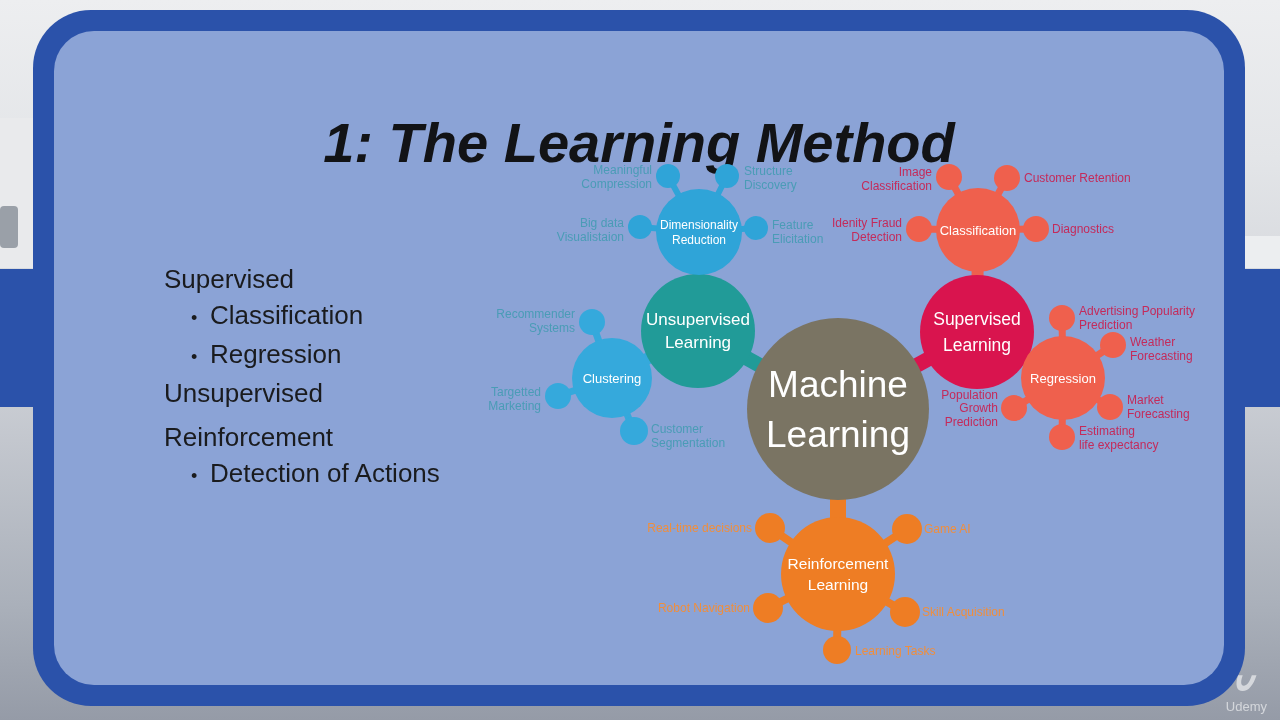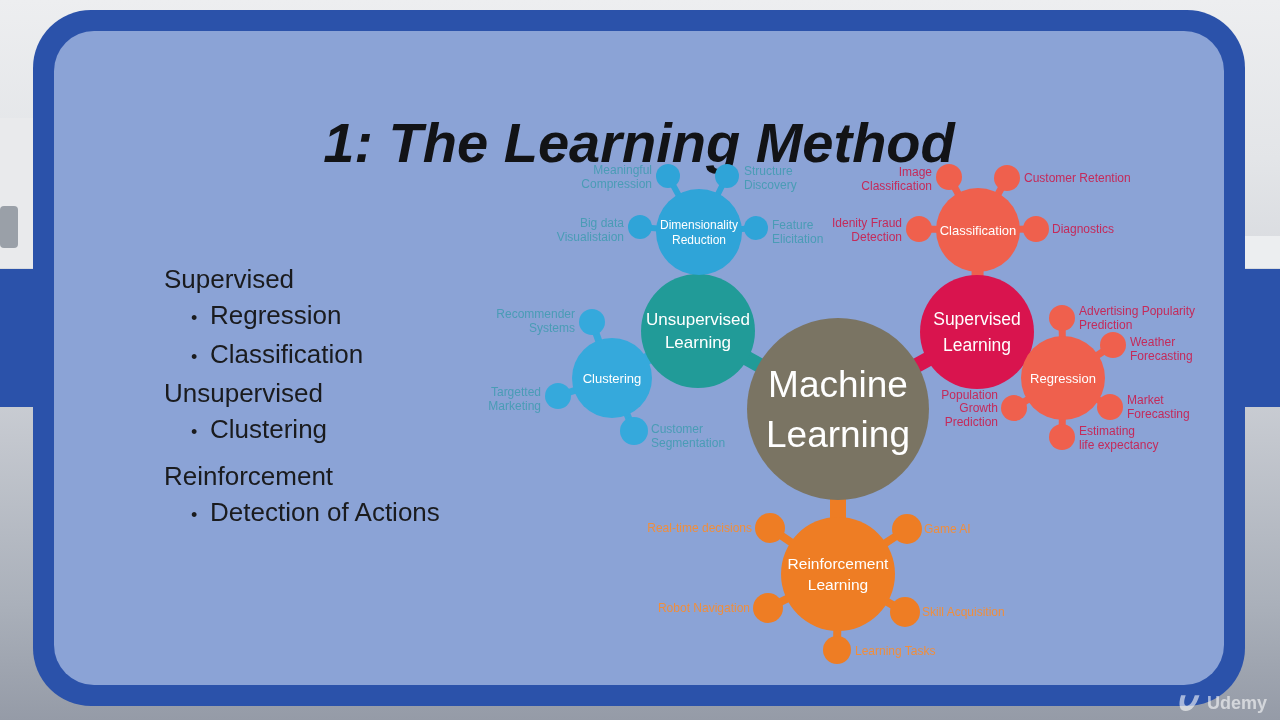--- a/index.html
+++ b/index.html
@@ -18,41 +18,40 @@
     font-size:56px;line-height:60px;font-weight:bold;font-style:italic;
     color:var(--title-text,#121316);}
   .outline{position:absolute;left:110px;top:230px;}
   .outline-row{font-size:26px;line-height:36px;color:var(--outline-text,#1a1b1e);white-space:nowrap;}
   .outline-row.lvl1{padding-left:27px;}
   .outline-row.gap{margin-top:8px;}
   .bullet{display:inline-block;width:19px;font-size:18px;}
   #mindmap{position:absolute;left:0;top:0;width:1280px;height:720px;pointer-events:none;}
   #mindmap text{font-family:"Liberation Sans",sans-serif;}
   .watermark{position:absolute;right:13px;bottom:6px;display:flex;align-items:center;gap:5px;
-    color:var(--watermark-white,rgba(255,255,255,0.55));opacity:0.58;font-weight:bold;font-size:18px;z-index:5;}
+    color:var(--watermark-white,rgba(255,255,255,0.55));opacity:0.58;font-weight:normal;font-size:13px;z-index:5;flex-direction:column;}
   .udemy-mark{display:inline-block;line-height:0;}
 </style>
 </head>
 <body>
 
 <div class="stage">
   <div class="bg-patch-a"></div>
   <div class="bg-patch-b"></div>
   <div class="bg-patch-c"></div>
   <div class="bg-band"></div>
 
   <div class="slide-card">
     <div class="slide-inner">
       <h1 class="slide-title">1: The Learning Method</h1>
       <div class="outline">
           <div class="outline-row lvl0"><span>Supervised</span></div>
+          <div class="outline-row lvl1"><span class="bullet">•</span><span>Classification</span></div>
           <div class="outline-row lvl1"><span class="bullet">•</span><span>Regression</span></div>
-          <div class="outline-row lvl1"><span class="bullet">•</span><span>Classification</span></div>
           <div class="outline-row lvl0"><span>Unsupervised</span></div>
-          <div class="outline-row lvl1"><span class="bullet">•</span><span>Clustering</span></div>
           <div class="outline-row lvl0 gap"><span>Reinforcement</span></div>
           <div class="outline-row lvl1"><span class="bullet">•</span><span>Detection of Actions</span></div>
         </div>
     </div>
   </div>
 
   <svg id="mindmap" viewBox="0 0 1280 720">
       <line x1="838" y1="409" x2="698" y2="331" stroke="#219b98" stroke-width="15"></line>
       <line x1="838" y1="409" x2="977" y2="332" stroke="#d9144e" stroke-width="15"></line>
       <line x1="838" y1="409" x2="838" y2="574" stroke="#ee7d24" stroke-width="16"></line>

